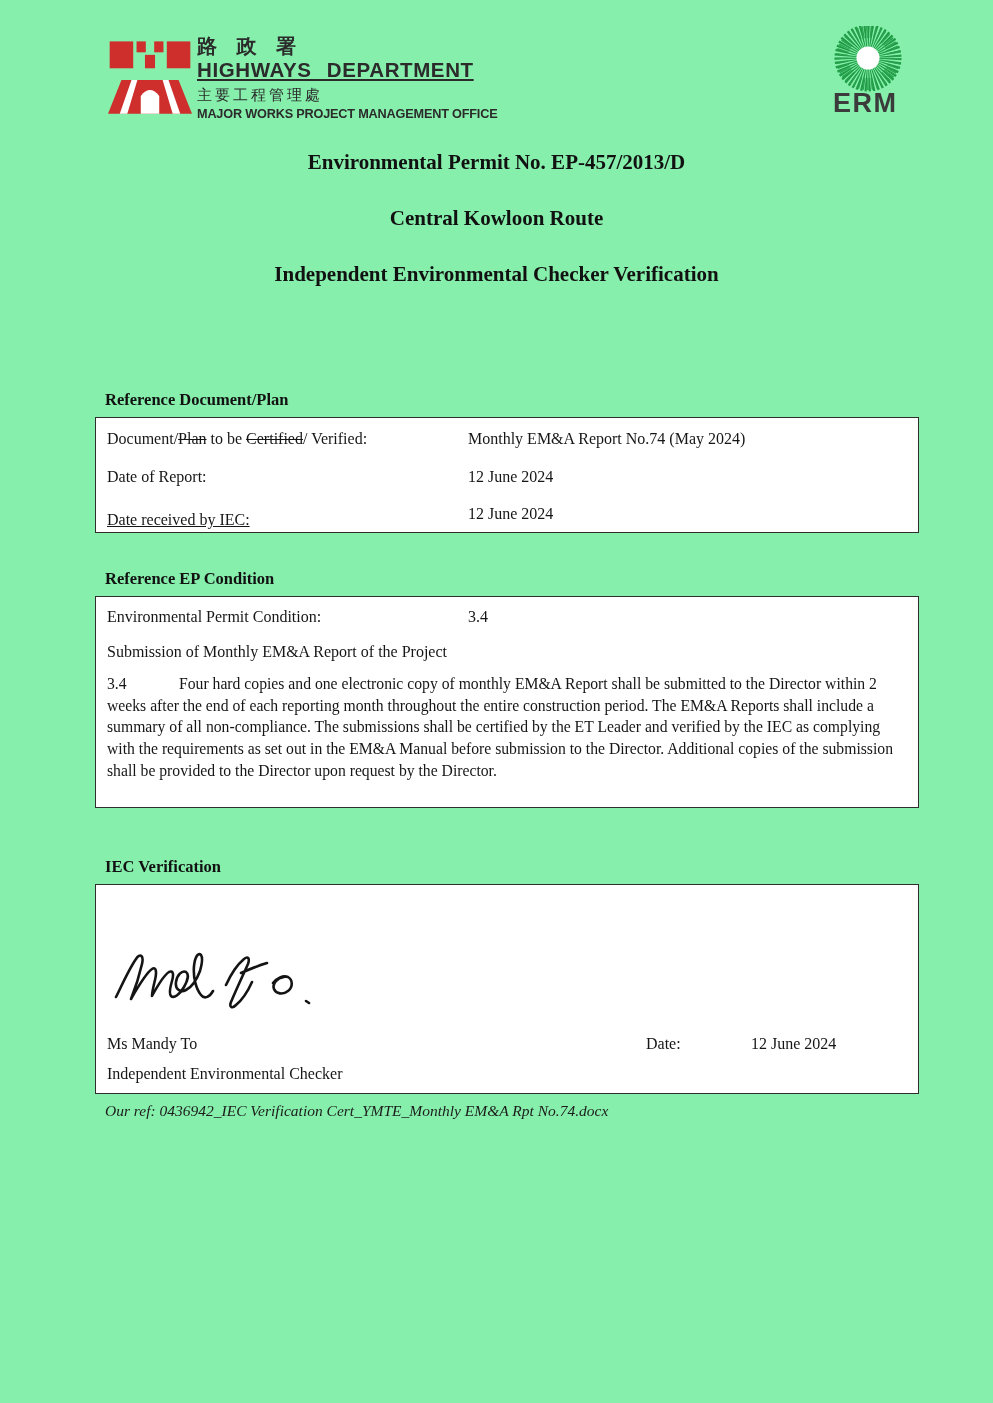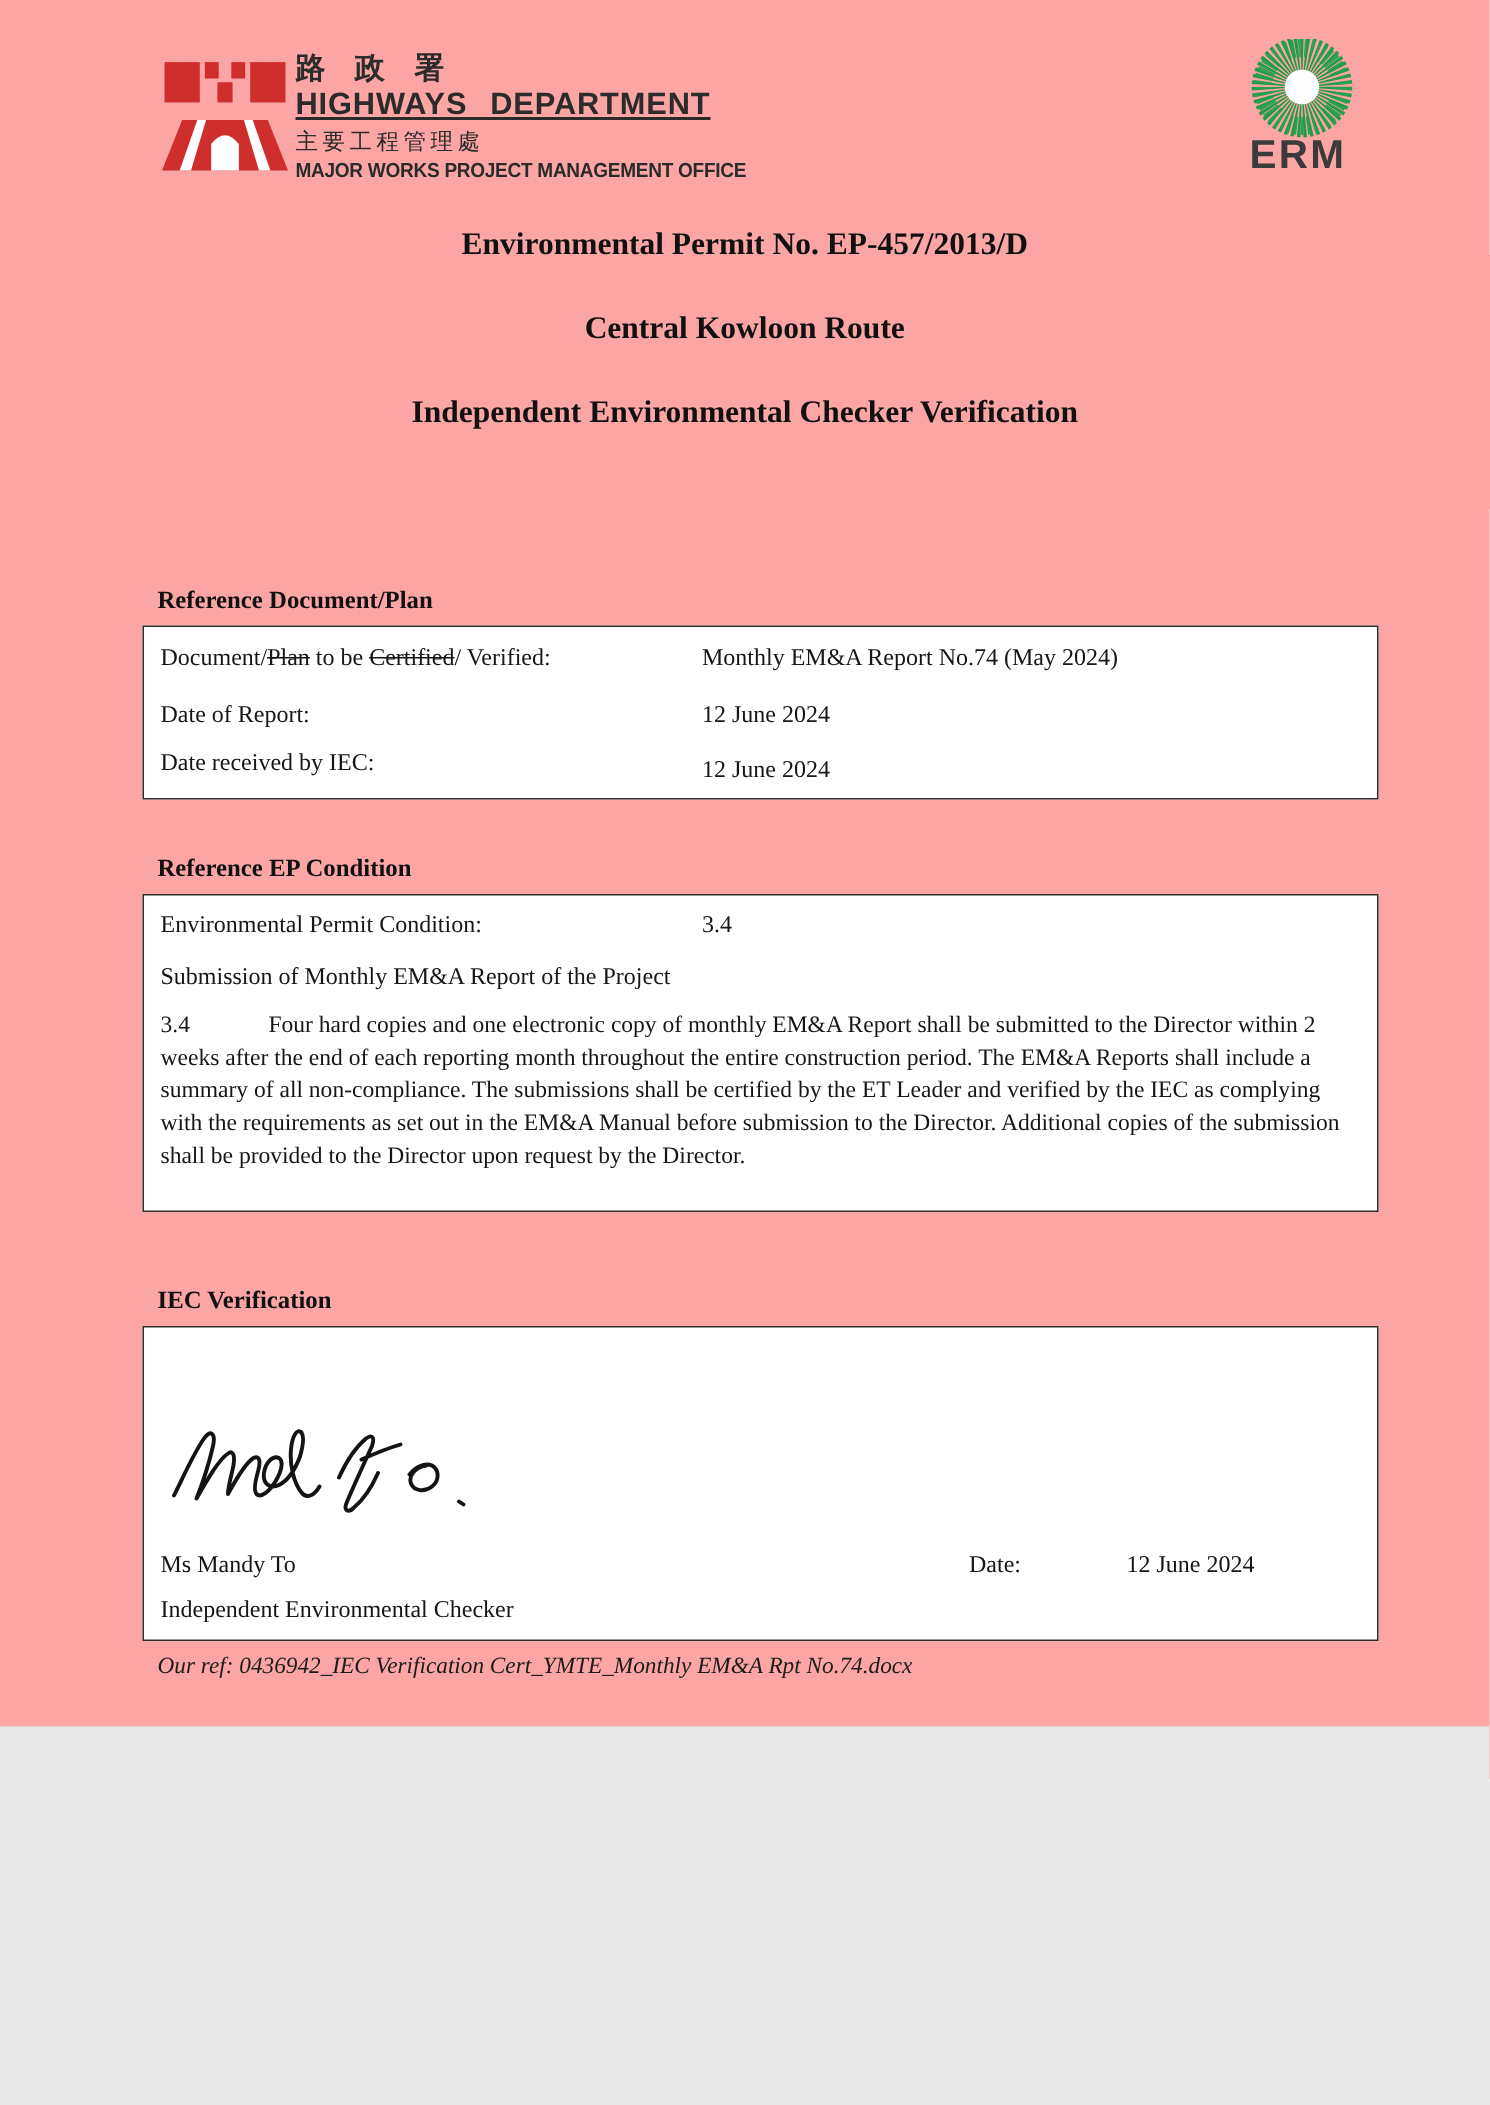--- a/index.html
+++ b/index.html
@@ -1,18 +1,18 @@
 <!DOCTYPE html>
 <html><head>
 <meta charset="utf-8">
 <style>
   html,body { margin:0; padding:0; background:#e8e8e8; }
   .page {
-    position:relative; width:993px; height:1151px; margin:0 auto;
-    background:#fca5a5; overflow:hidden;
+    position:relative; width:993px; height:1403px; margin:0 auto;
+    background:#86efac; overflow:hidden;
     font-family:"Liberation Serif", serif; color:#161616;
   }
   
   .hd-logo { position:absolute; left:108px; top:33px; }
   .hd-text { position:absolute; left:197px; top:36px; line-height:1; }
   .hd-cjk-name { font-family:"Liberation Sans", sans-serif; font-weight:bold; font-size:20px; letter-spacing:7px; color:#2b2b2b; }
   .hd-en-name { font-family:"Liberation Sans", sans-serif; font-weight:bold; font-size:20.5px; letter-spacing:0.6px; word-spacing:9px; color:#2b2b2b; margin-top:4px;text-decoration:underline; }
   .hd-cjk-office { font-family:"Liberation Sans", sans-serif; font-size:15px; letter-spacing:3px; color:#2b2b2b; margin-top:6px; }
   .hd-en-office { font-family:"Liberation Sans", sans-serif; font-weight:bold; font-size:13.5px; letter-spacing:-0.2px; color:#2b2b2b; margin-top:5px; transform:scaleX(0.94); transform-origin:left; }
   .erm-logo { position:absolute; left:834px; top:26px; }
@@ -89,21 +89,21 @@
 
 
   <div class="section-heading" style="top:390px;">Reference Document/Plan</div>
   <div class="box refdoc-box">
     <span class="row-label" style="top:12px;"><span>Document/</span><span class="strike">Plan</span><span> to be </span><span class="strike">Certified</span><span>/ Verified:</span></span>
     <span class="row-value" style="top:12px;">Monthly EM&amp;A Report No.74 (May 2024)</span>
 
     <span class="row-label" style="top:50px;">Date of Report:</span>
     <span class="row-value" style="top:50px;">12 June 2024</span>
 
-    <span class="row-label" style="top:82px;">Date received by IEC:</span>
+    <span class="row-label" style="top:93px;text-decoration:underline;">Date received by IEC:</span>
     <span class="row-value" style="top:87px;">12 June 2024</span>
   </div>
 
   <div class="section-heading" style="top:569px;">Reference EP Condition</div>
   <div class="box ep-box">
     <span class="row-label" style="top:11px;">Environmental Permit Condition:</span>
     <span class="row-value" style="top:11px;">3.4</span>
     <div class="ep-subtitle">Submission of Monthly EM&amp;A Report of the Project</div>
     <p class="ep-clause"><span class="clause-no">3.4</span><span>Four hard copies and one electronic copy of monthly EM&amp;A Report shall be submitted to the Director within 2 weeks after the end of each reporting month throughout the entire construction period. The EM&amp;A Reports shall include a summary of all non-compliance. The submissions shall be certified by the ET Leader and verified by the IEC as complying with the requirements as set out in the EM&amp;A Manual before submission to the Director. Additional copies of the submission shall be provided to the Director upon request by the Director.</span></p>
   </div>

